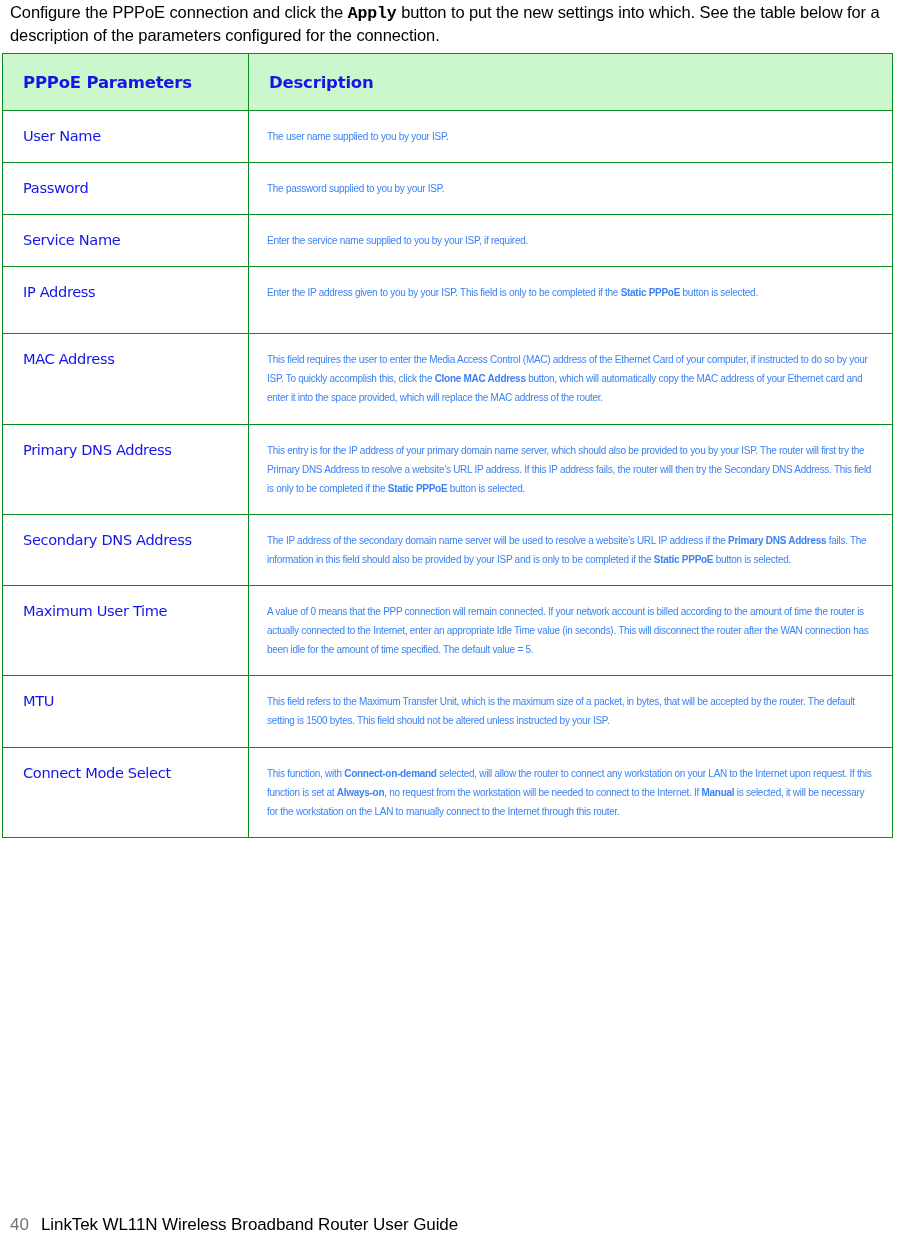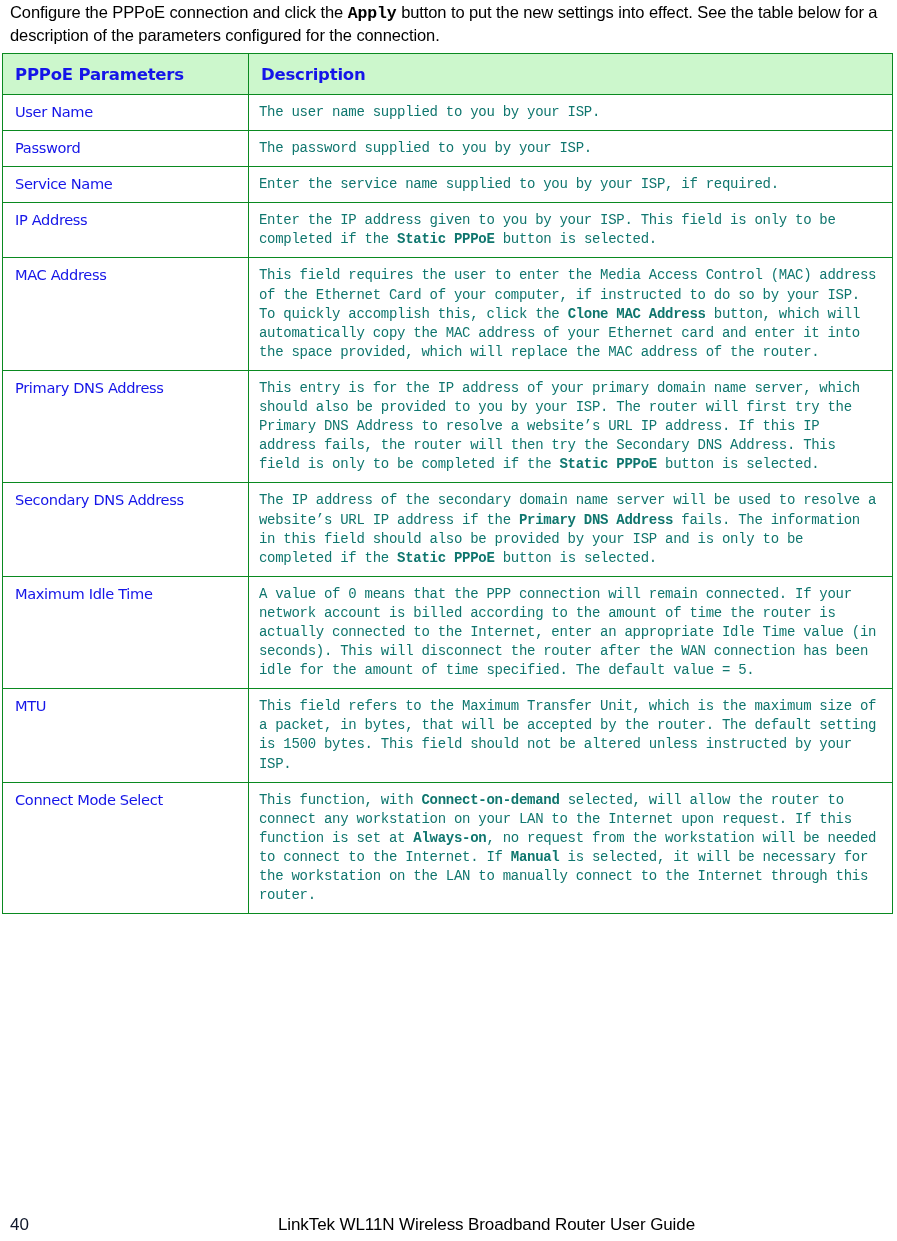--- a/index.html
+++ b/index.html
@@ -36,21 +36,21 @@
     left: 2px;
     top: 53px;
     width: 891px;
     border-collapse: collapse;
     table-layout: fixed;
     font-family: "DejaVu Sans", sans-serif;
   }
   #param-table td {
     border: 1.5px solid #0a8a20;
     vertical-align: top;
-    padding: 0;
+    padding: 8px;
     margin-left: 24px;
   }
   #param-table .col-label { width: 246px; }
 
   .hdr-cell {
     background: #ccf7cc;
     height: 40px;
   }
   .hdr-text {
     color: #1515e8;
@@ -65,23 +65,23 @@
     color: #1515e8;
     font-weight: normal;
     font-size: 14.6px;
     font-family: "DejaVu Sans", sans-serif;
     padding: 8px 4px 8px 12px;
     letter-spacing: -0.35px;
     line-height: 17px;
   }
 
   .desc-text {
-    color: #0f766e;
-    font-size: 14px;
-    font-family: Liberation Mono, monospace;
+    color: #3b82f6;
+    font-size: 10px;
+    font-family: Liberation Sans, sans-serif;
     padding: 8px 10px 8px 10px;
     line-height: 19.1px;
     letter-spacing: -0.28px;
   }
   .desc-text b { font-weight: bold; }
 
   
   tr.r-h  td { height: 40px; }
   tr.r1 td, tr.r2 td, tr.r3 td, tr.r4 td { height: 30px; }
   tr.r5 td { height: 50px; }
@@ -93,41 +93,40 @@
     top: 1215px;
     width: 897px;
     height: 26px;
   }
   #page-number {
     position: absolute;
     left: 10px;
     top: 0;
     font-family: "Liberation Sans", sans-serif;
     font-size: 17px;
-    color: #0f172a;
+    color: #737373;
   }
   #footer-title {
     position: absolute;
     left: 0;
     top: 0;
     width: 897px;
-    text-align: center;
-    padding-left: 76px;
+    padding-left: 41px;
     box-sizing: border-box;
     font-family: "Liberation Sans", sans-serif;
     font-size: 17px;
     color: #000000;
     letter-spacing: -0.1px;
   }
 </style>
 </head>
 <body>
 
 <div id="intro">
-  <span><span>Configure the PPPoE connection and click the </span><b>Apply</b><span> button to put the new settings into effect.</span></span>
+  <span><span>Configure the PPPoE connection and click the </span><b>Apply</b><span> button to put the new settings into which.</span></span>
   <span>See the table below for a description of the parameters configured for the connection.</span>
 </div>
 
 <table id="param-table">
   <colgroup>
     <col class="col-label">
     <col>
   </colgroup>
   <tbody>
     <tr class="r-h">
@@ -189,21 +188,21 @@
       <tr class="r8">
         <td>
           <div class="lbl-text">Secondary DNS Address</div>
         </td>
         <td>
           <div class="desc-text">The IP address of the secondary domain name server will be used to resolve a website’s URL IP address if the <b>Primary DNS Address</b> fails. The information in this field should also be provided by your ISP and is only to be completed if the <b>Static PPPoE</b> button is selected.</div>
         </td>
       </tr>
       <tr class="r9">
         <td>
-          <div class="lbl-text">Maximum Idle Time</div>
+          <div class="lbl-text">Maximum User Time</div>
         </td>
         <td>
           <div class="desc-text">A value of 0 means that the PPP connection will remain connected. If your network account is billed according to the amount of time the router is actually connected to the Internet, enter an appropriate Idle Time value (in seconds). This will disconnect the router after the WAN connection has been idle for the amount of time specified. The default value = 5.</div>
         </td>
       </tr>
       <tr class="r10">
         <td>
           <div class="lbl-text">MTU</div>
         </td>
         <td>

